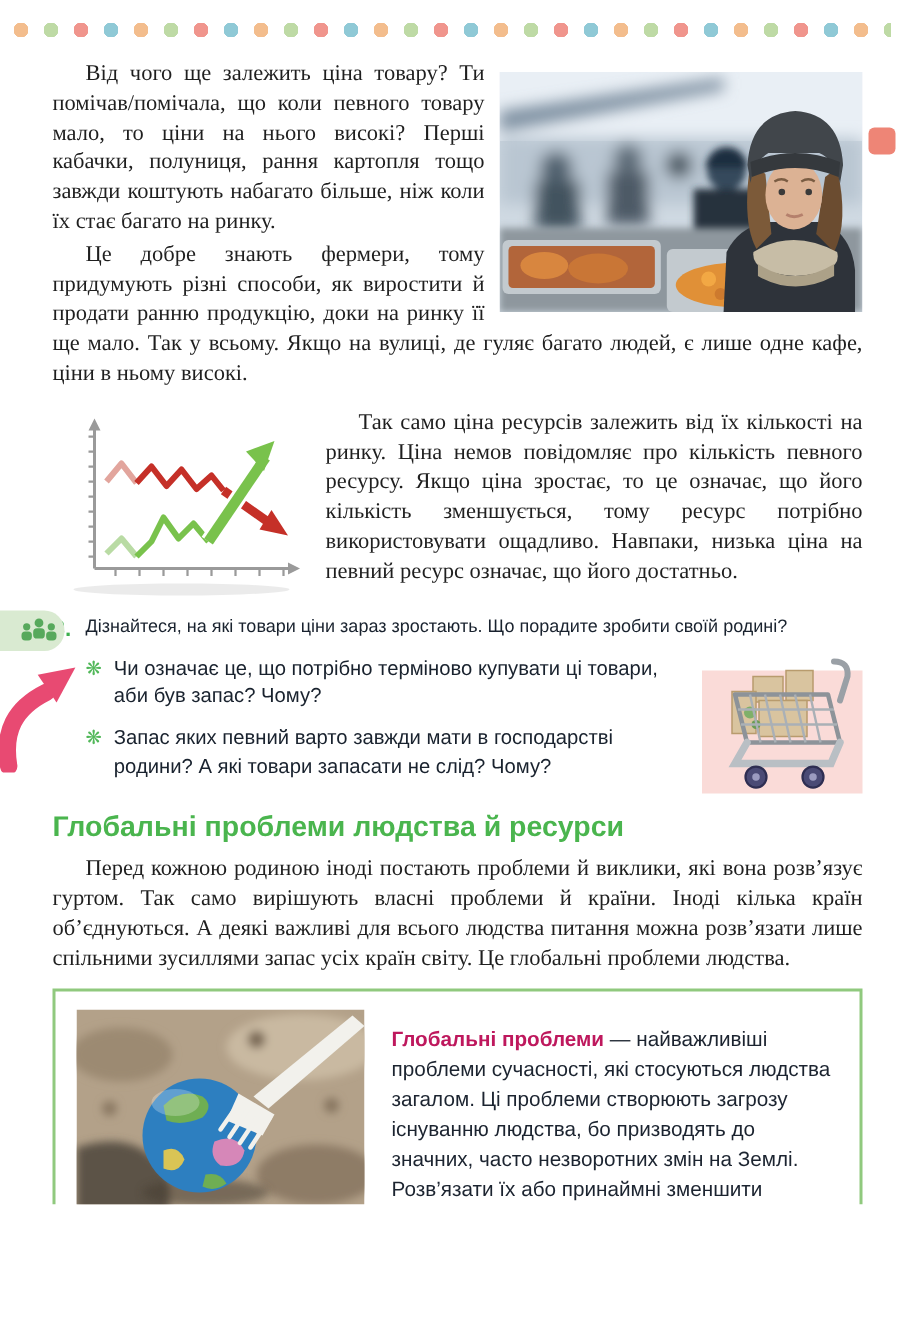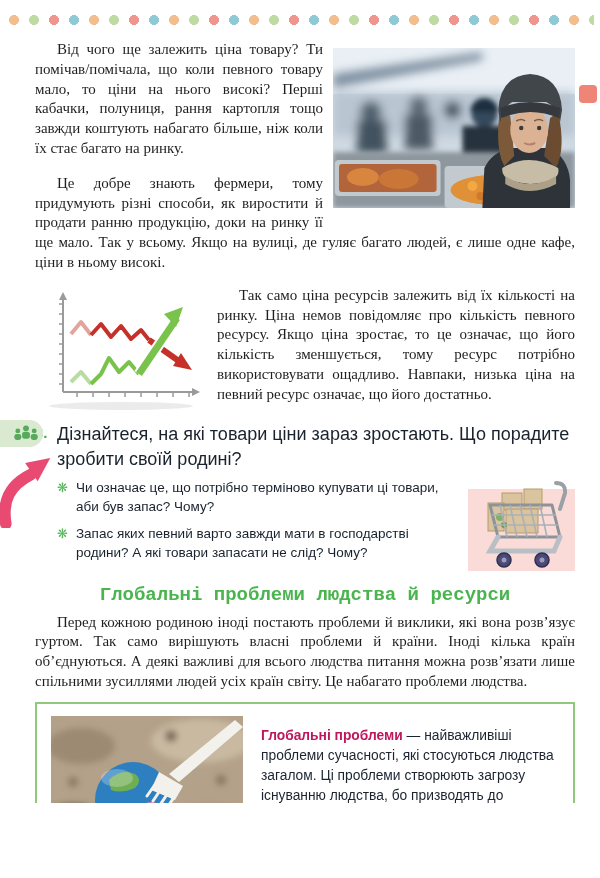--- a/index.html
+++ b/index.html
@@ -21,51 +21,51 @@
     background-repeat:repeat-x;
   }
   .edge-marker {
     position:absolute; right:3px; top:85px; width:18px; height:18px;
     border-radius:4px; background:#ee8576;
   }
   .content { position:absolute; top:40px; left:35px; width:540px; }
   .clearfix::after { content:""; display:block; clear:both; }
 
   p.body { font-size:15px; line-height:1.32; text-align:justify; text-indent:22px; }
-  p.body + p.body { margin-top:15px; }
+  p.body + p.body { margin-top:2px; }
 
   .photo-market {
     float:right; width:242px; height:160px; margin:8px 0 6px 10px; overflow:hidden;
   }
   .chart-figure { float:left; width:168px; height:124px; margin:2px 12px 0 2px; }
 
   
   .task-section { position:relative; margin-top:10px; font-family:"Liberation Sans", sans-serif; }
   .task-tab {
     position:absolute; left:-35px; top:-2px; width:43px; height:27px;
     background:#d9ead1; border-radius:0 14px 14px 0;
     display:flex; align-items:center; justify-content:flex-end; padding-right:4px;
   }
   .task-arrow { position:absolute; left:-35px; top:28px; width:58px; height:78px; }
   .task-row { display:flex; }
   .task-num { color:#3cb04d; font-weight:bold; font-size:15px; width:22px; flex-shrink:0; line-height:1.4; }
-  .task-text { flex:1; font-size:18px; color:#19222e; line-height:1.4; }
+  .task-text { flex:1; font-size:12px; color:#19222e; line-height:1.4; }
   .task-detail { margin:7px 0 0 22px; }
   .cart-box {
     float:right; width:107px; height:82px; background:#fadbd8;
     margin:10px 0 0 12px; position:relative;
   }
   .cart-art { position:absolute; left:-4px; top:-12px; width:110px; height:94px; }
   ul.bullets { list-style:none; }
   ul.bullets li { display:flex; gap:8px; margin-bottom:9px; font-size:13.5px; color:#19222e; line-height:1.38; }
   .glyph { color:#52b85a; font-size:13px; flex-shrink:0; }
 
   h2.section-heading {
-    clear:both; text-align:center; color:#4ab54e;
-    font-family:Liberation Mono, monospace; font-size:19px; font-weight:bold;
+    clear:both; color:#4ab54e;
+    font-family:Liberation Sans, sans-serif; font-size:19px; font-weight:bold;
     margin:12px 0 7px;
   }
 
   .def-box {
     clear:both; border:2px solid #90c97e; margin-top:10px;
     padding:12px 14px; display:flex; gap:18px; height:168px;
   }
   .globe-photo { width:192px; height:138px; flex-shrink:0; }
   .def-text {
     font-family:"Liberation Sans", sans-serif; font-size:13.8px;
@@ -268,21 +268,21 @@
           </li>
           <li>
             <span class="glyph">❋</span>
             <span>Запас яких певний варто завжди мати в господарстві родини? А які товари запасати не слід? Чому?</span>
           </li>
         </ul>
       </div>
     </div>
 
     <h2 class="section-heading">Глобальні проблеми людства й ресурси</h2>
-    <p class="body">Перед кожною родиною іноді постають проблеми й виклики, які вона розв’язує гуртом. Так само вирішують власні проблеми й країни. Іноді кілька країн об’єднуються. А деякі важливі для всього людства питання можна розв’язати лише спільними зусиллями людей усіх країн світу. Це набагато проблеми людства.</p>
+    <p class="body">Перед кожною родиною іноді постають проблеми й виклики, які вона розв’язує гуртом. Так само вирішують власні проблеми й країни. Іноді кілька країн об’єднуються. А деякі важливі для всього людства питання можна розв’язати лише спільними зусиллями запас усіх країн світу. Це глобальні проблеми людства.</p>
 
     <div class="def-box">
       <div class="globe-photo">
         <svg viewBox="0 0 192 138" width="192" height="138" preserveAspectRatio="none">
           <defs>
               <filter id="b3" x="-20%" y="-20%" width="140%" height="140%">
                 <feGaussianBlur stdDeviation="3"></feGaussianBlur>
               </filter>
             </defs>
           <rect width="192" height="138" fill="#b3a189"></rect>

